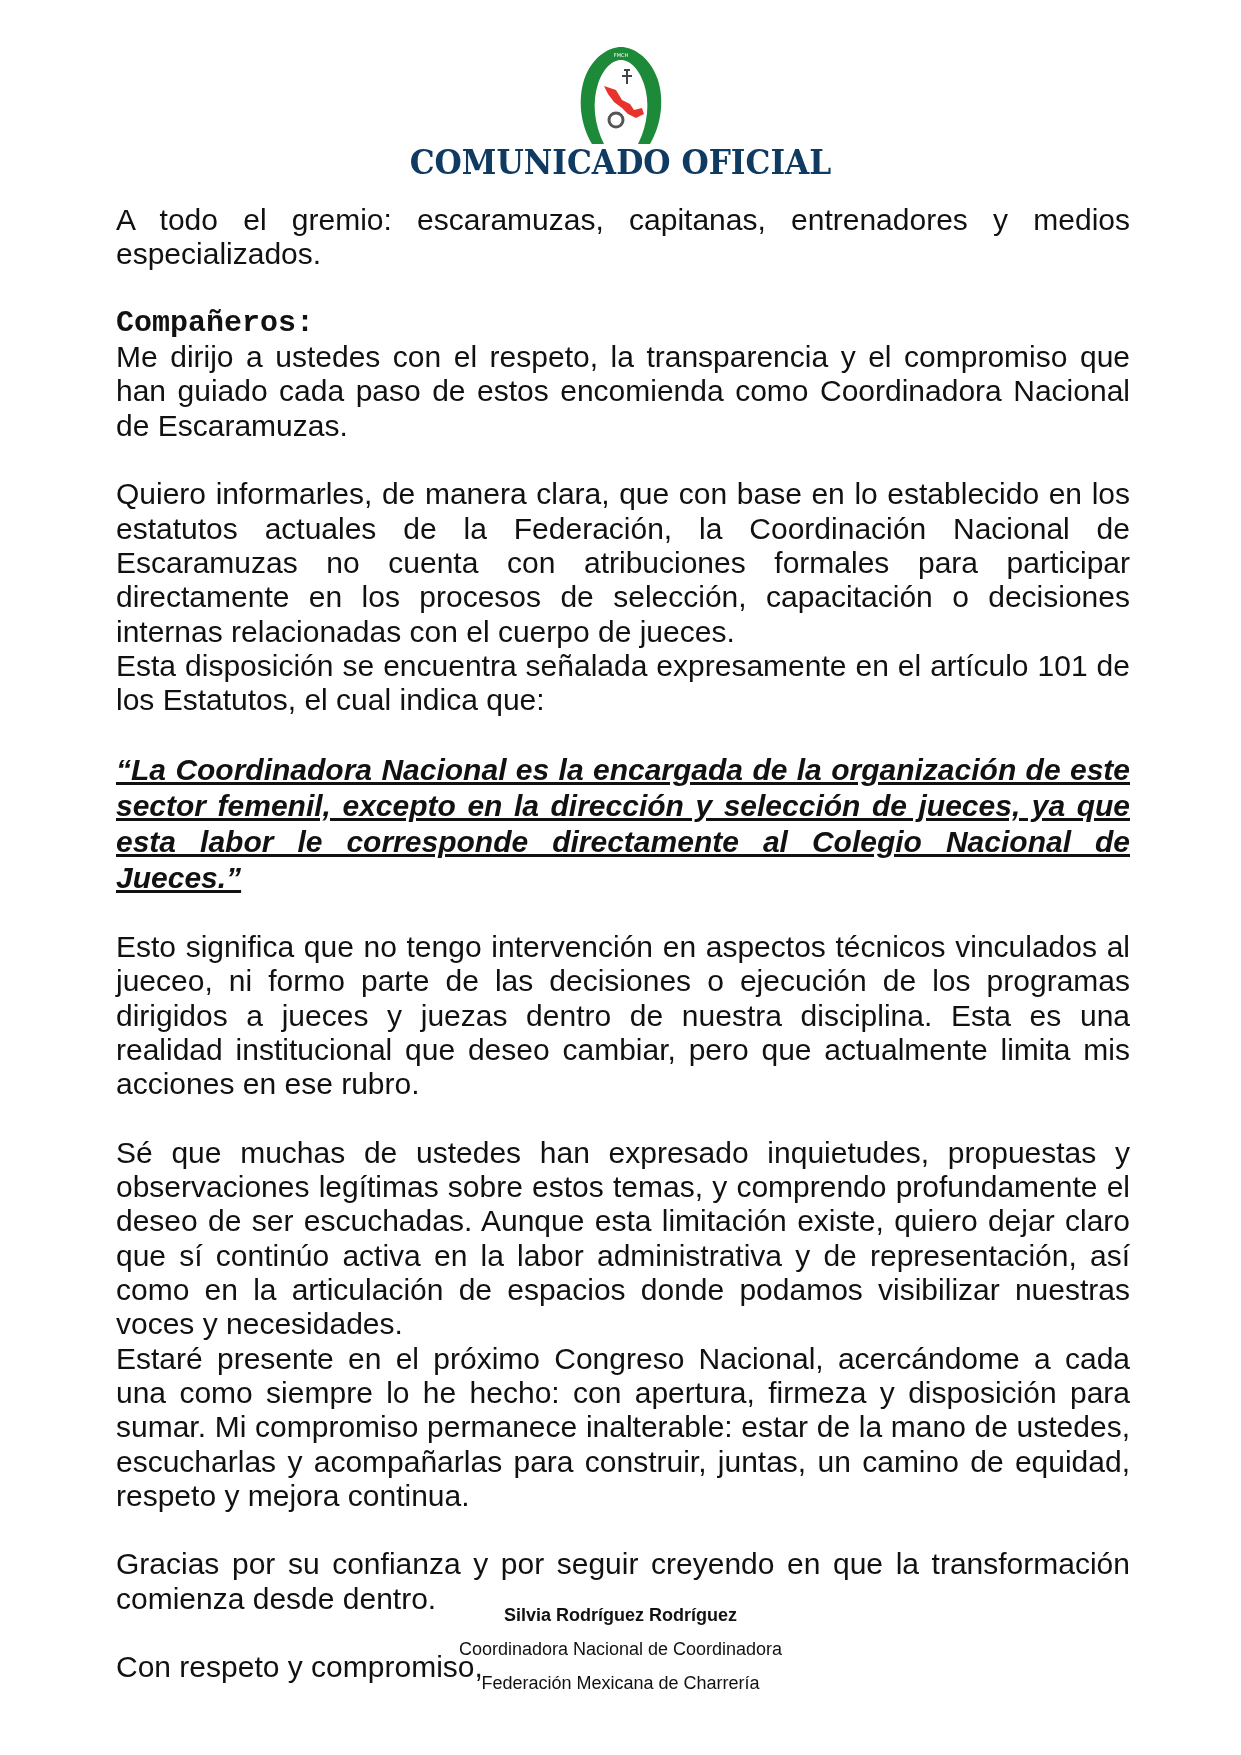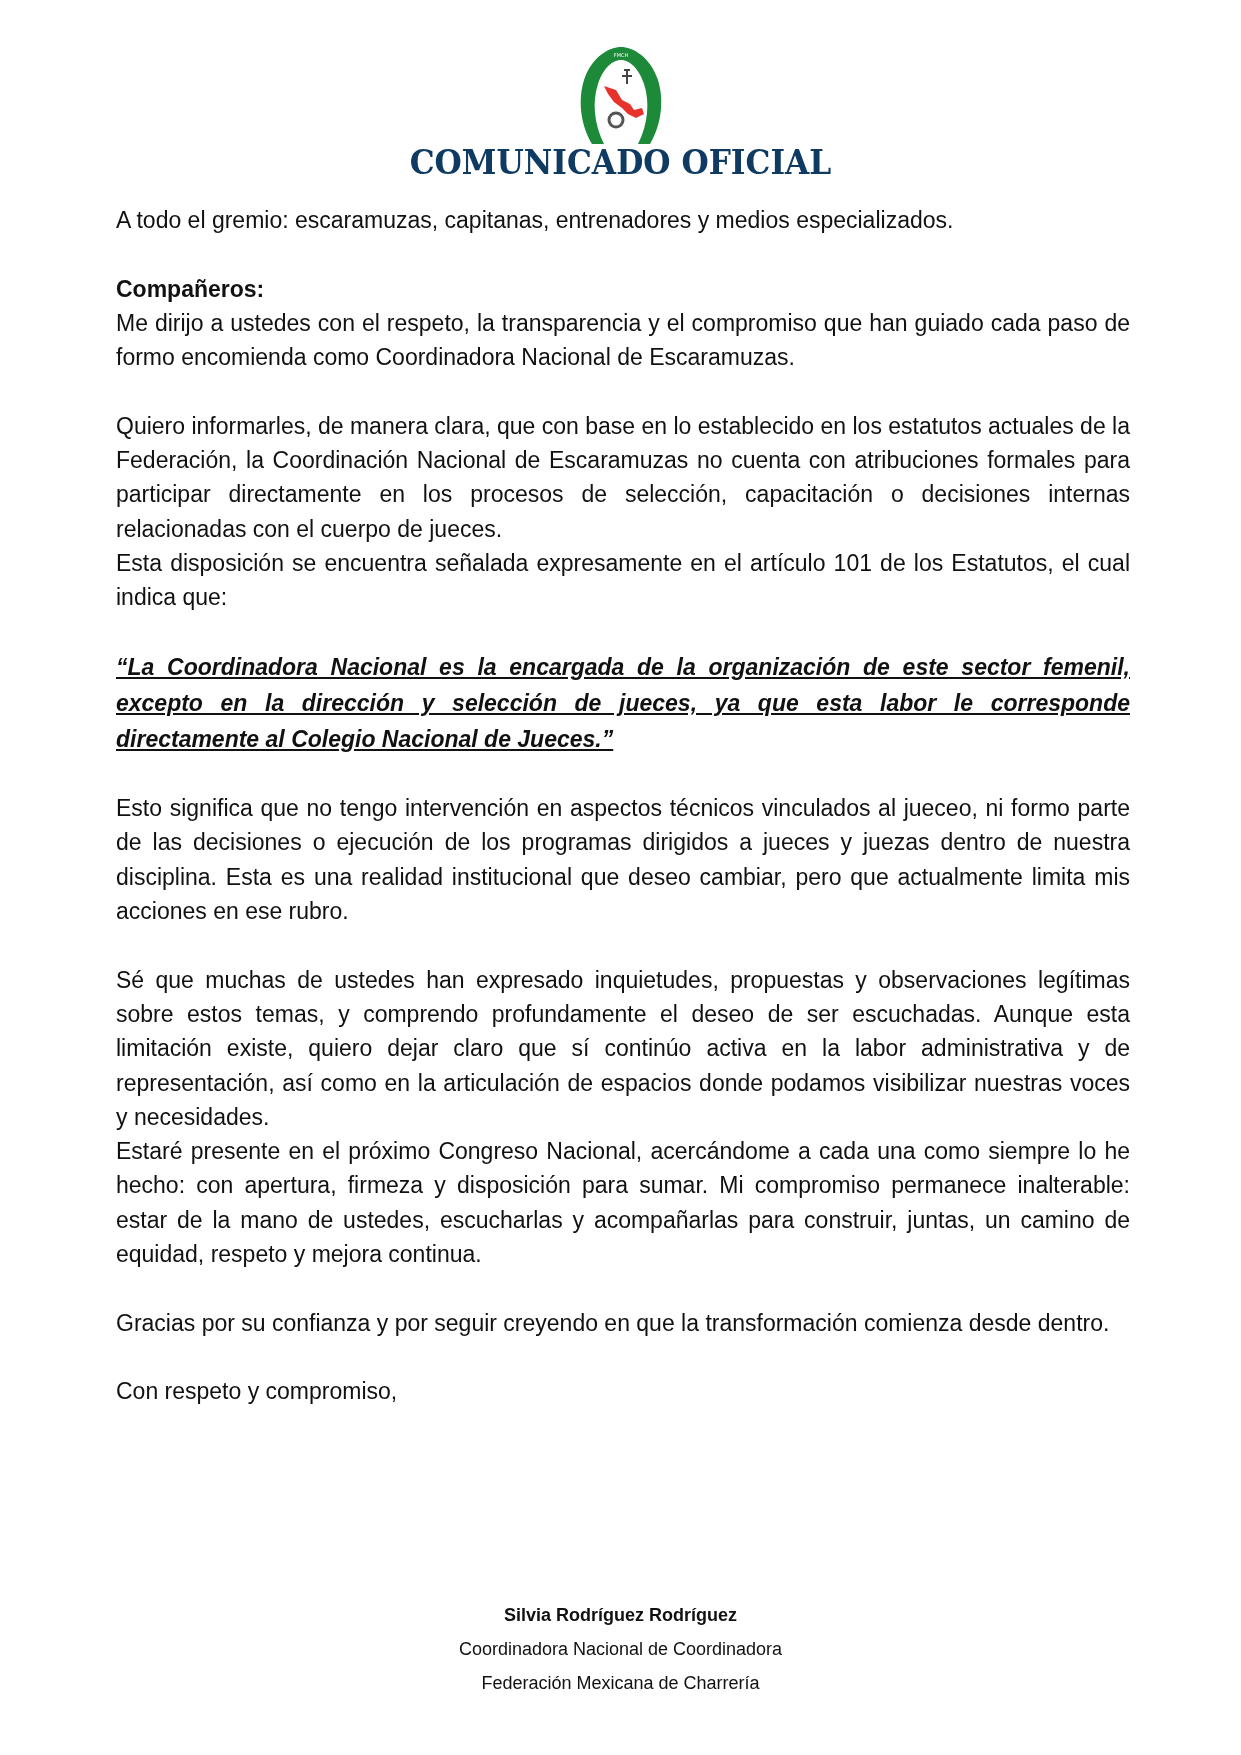--- a/index.html
+++ b/index.html
@@ -6,26 +6,26 @@
   body { width: 1241px; height: 1755px; position: relative; overflow: hidden; }
   .page { position: absolute; left: 0; top: 0; width: 1241px; height: 1755px; background: #fff; }
   .logo { position: absolute; left: 574px; top: 44px; width: 94px; height: 106px; }
   .title {
     position: absolute; left: 0; width: 1241px; top: 142px; text-align: center;
     font-family: "DejaVu Serif", serif; font-weight: bold; font-size: 34px;
     color: #0f3a62; letter-spacing: 0px; transform: scaleX(0.92);
   }
   .body {
     position: absolute; left: 116px; width: 1014px; top: 203px;
-    font-family: "Liberation Sans", sans-serif; font-size: 23px; line-height: 34.3px;
+    font-family: "Liberation Sans", sans-serif; font-size: 30px; line-height: 34.3px;
     color: #111; text-align: justify;
   }
   .body p { margin: 0; text-align-last: left; }
   .gap { height: 34.3px; }
-  .bold { font-weight: bold; }
+  .bold { font-weight: bold; font-family: Liberation Mono, monospace; }
   .quote { font-weight: bold; font-style: italic; line-height: 36px; margin-top: 2px; text-decoration: underline; }
   .sig { position: absolute; left: 0; width: 1241px; top: 1598px; text-align: center;
     font-family: "Liberation Sans", sans-serif; font-size: 18px; line-height: 34px; color: #111; }
   .sig .name { font-weight: bold; }
 </style>
 </head>
 <body>
 
 <div class="page">
 
@@ -36,21 +36,21 @@
     <path d="M50 26 L56 26 M53 26 L53 40 M48 32 L58 32" stroke="#444" stroke-width="2" fill="none"></path>
     <text x="47" y="13" font-size="5" fill="#fff" text-anchor="middle" font-family="DejaVu Sans, sans-serif">FMCH</text>
   </svg>
 
   <div class="title">COMUNICADO OFICIAL</div>
 
   <div class="body">
     <p>A todo el gremio: escaramuzas, capitanas, entrenadores y medios especializados.</p>
     <div class="gap"></div>
     <p class="bold">Compañeros:</p>
-    <p>Me dirijo a ustedes con el respeto, la transparencia y el compromiso que han guiado cada paso de formo encomienda como Coordinadora Nacional de Escaramuzas.</p>
+    <p>Me dirijo a ustedes con el respeto, la transparencia y el compromiso que han guiado cada paso de estos encomienda como Coordinadora Nacional de Escaramuzas.</p>
     <div class="gap"></div>
     <p>Quiero informarles, de manera clara, que con base en lo establecido en los estatutos actuales de la Federación, la Coordinación Nacional de Escaramuzas no cuenta con atribuciones formales para participar directamente en los procesos de selección, capacitación o decisiones internas relacionadas con el cuerpo de jueces.</p>
     <p>Esta disposición se encuentra señalada expresamente en el artículo 101 de los Estatutos, el cual indica que:</p>
     <div class="gap"></div>
     <p class="quote">“La Coordinadora Nacional es la encargada de la organización de este sector femenil, excepto en la dirección y selección de jueces, ya que esta labor le corresponde directamente al Colegio Nacional de Jueces.”</p>
     <div class="gap"></div>
     <p>Esto significa que no tengo intervención en aspectos técnicos vinculados al jueceo, ni formo parte de las decisiones o ejecución de los programas dirigidos a jueces y juezas dentro de nuestra disciplina. Esta es una realidad institucional que deseo cambiar, pero que actualmente limita mis acciones en ese rubro.</p>
     <div class="gap"></div>
     <p>Sé que muchas de ustedes han expresado inquietudes, propuestas y observaciones legítimas sobre estos temas, y comprendo profundamente el deseo de ser escuchadas. Aunque esta limitación existe, quiero dejar claro que sí continúo activa en la labor administrativa y de representación, así como en la articulación de espacios donde podamos visibilizar nuestras voces y necesidades.</p>
     <p>Estaré presente en el próximo Congreso Nacional, acercándome a cada una como siempre lo he hecho: con apertura, firmeza y disposición para sumar. Mi compromiso permanece inalterable: estar de la mano de ustedes, escucharlas y acompañarlas para construir, juntas, un camino de equidad, respeto y mejora continua.</p>

